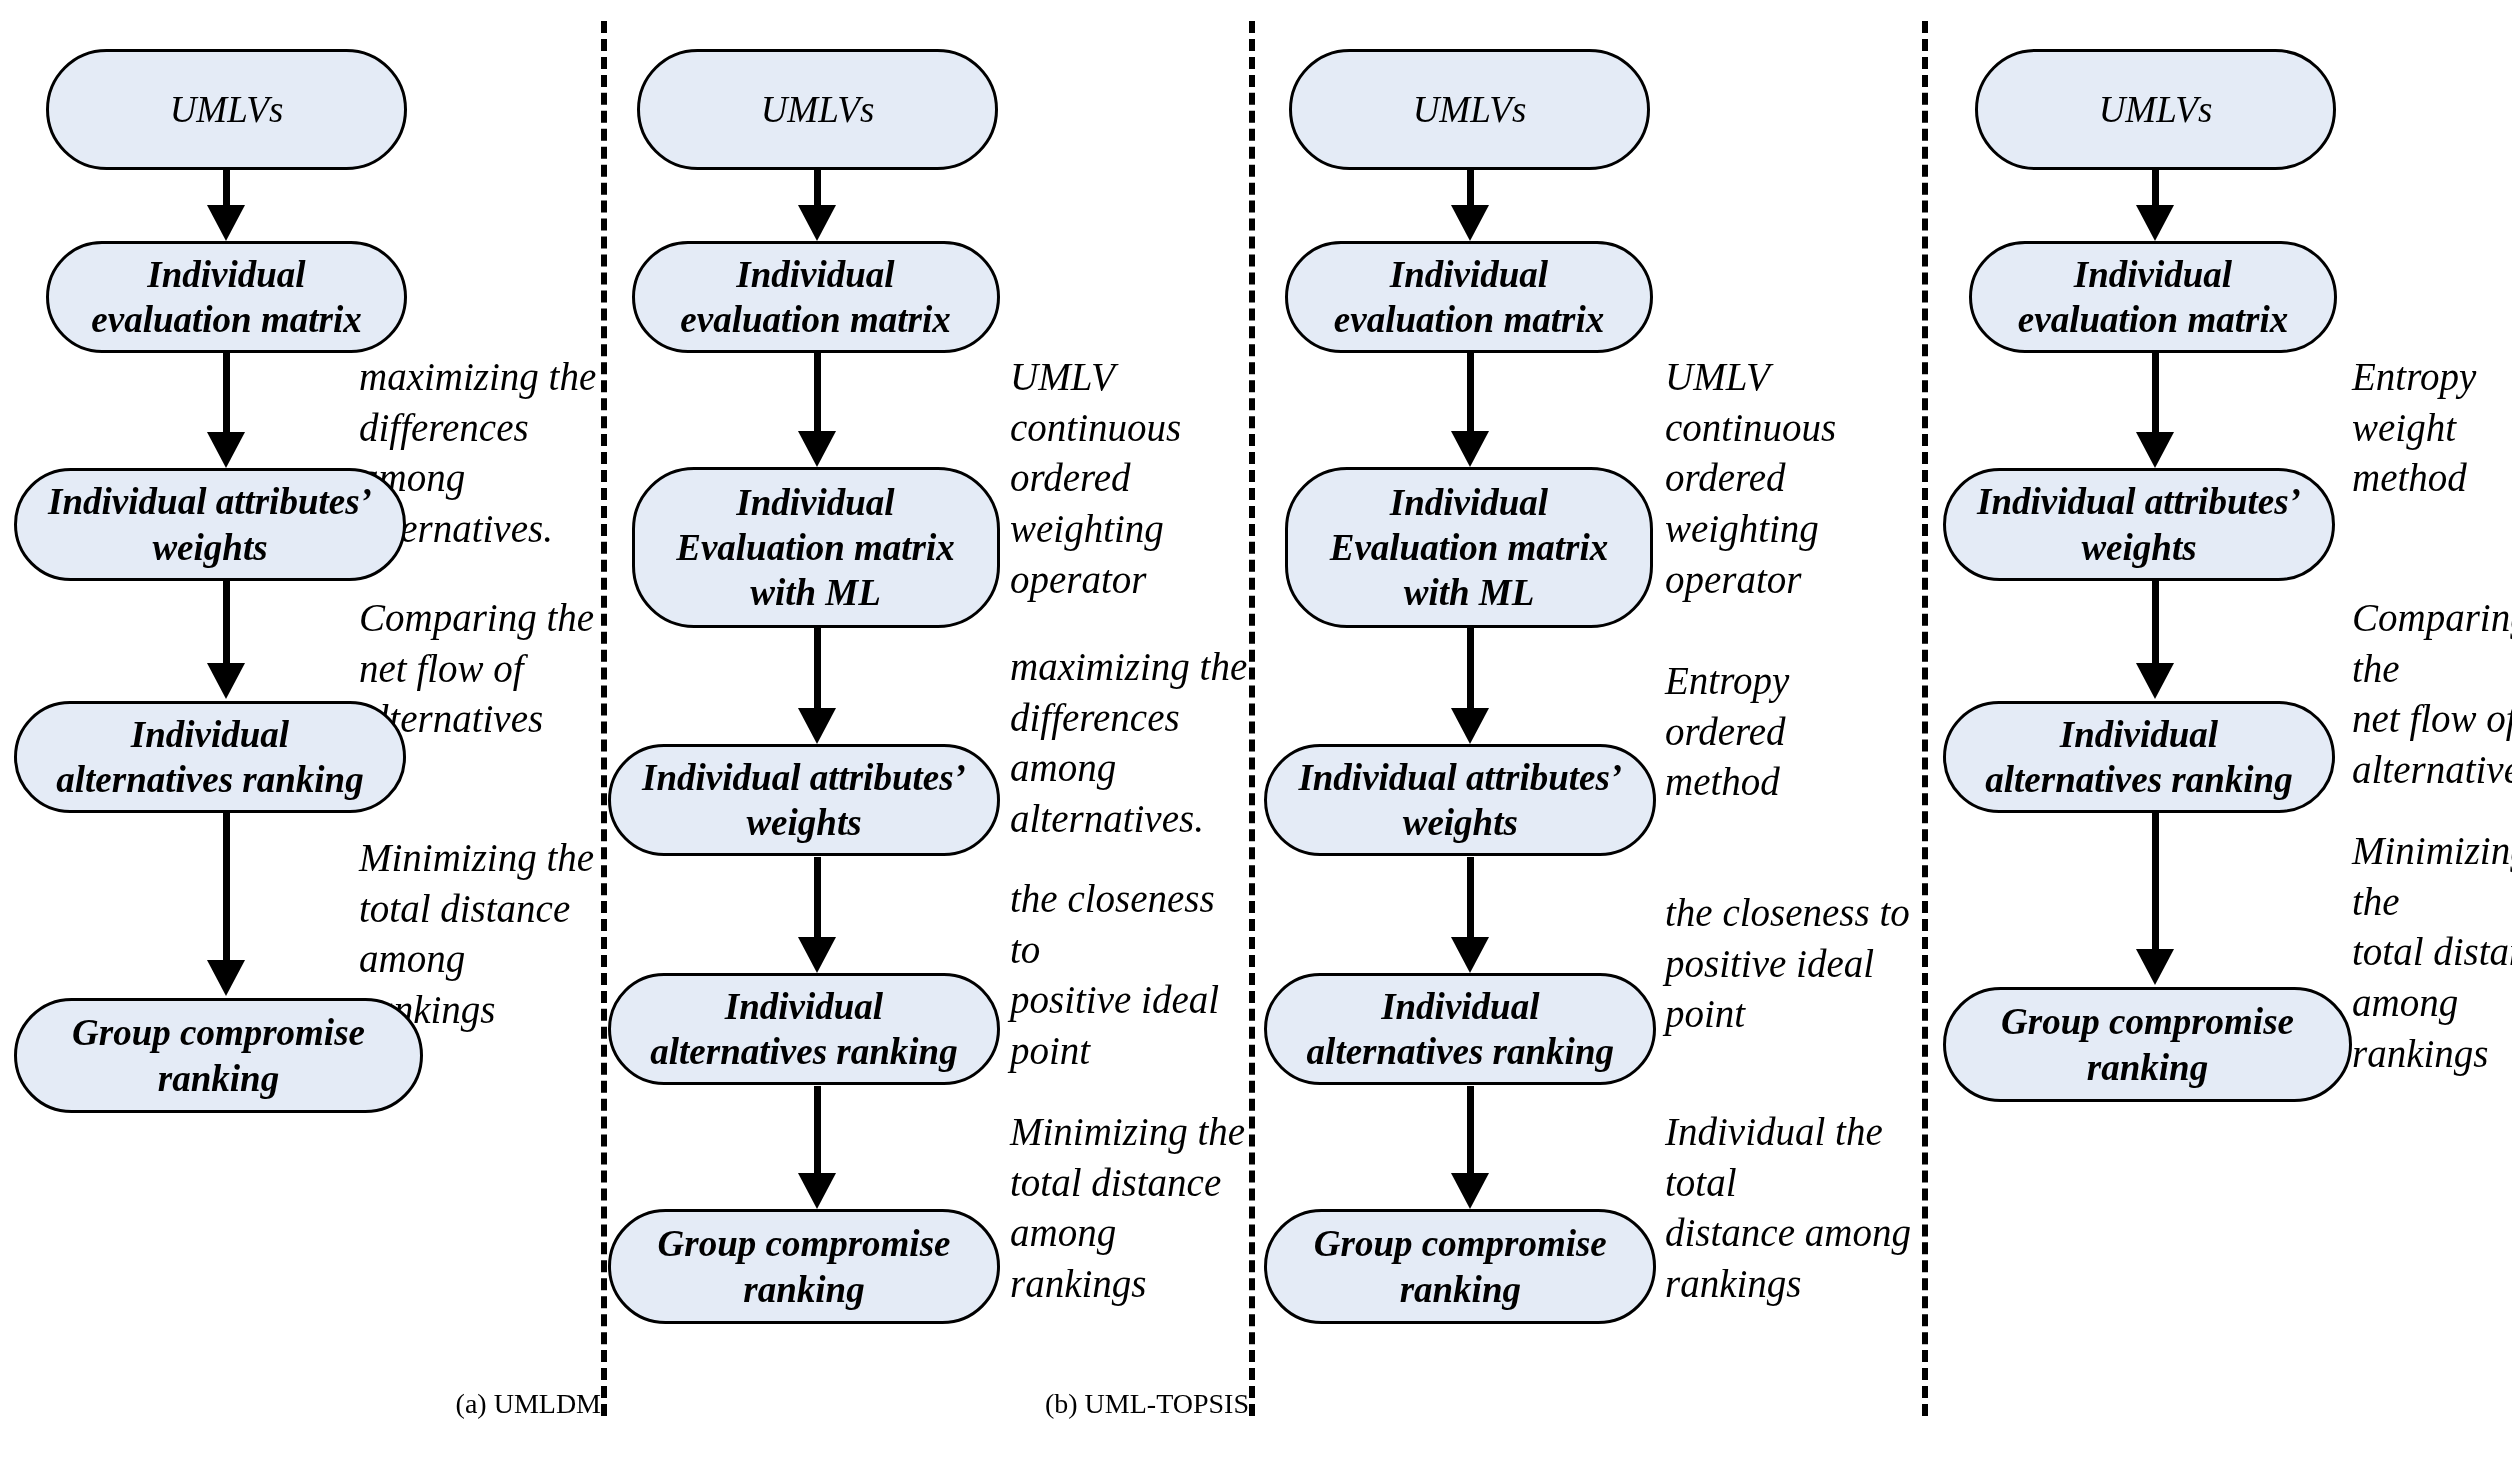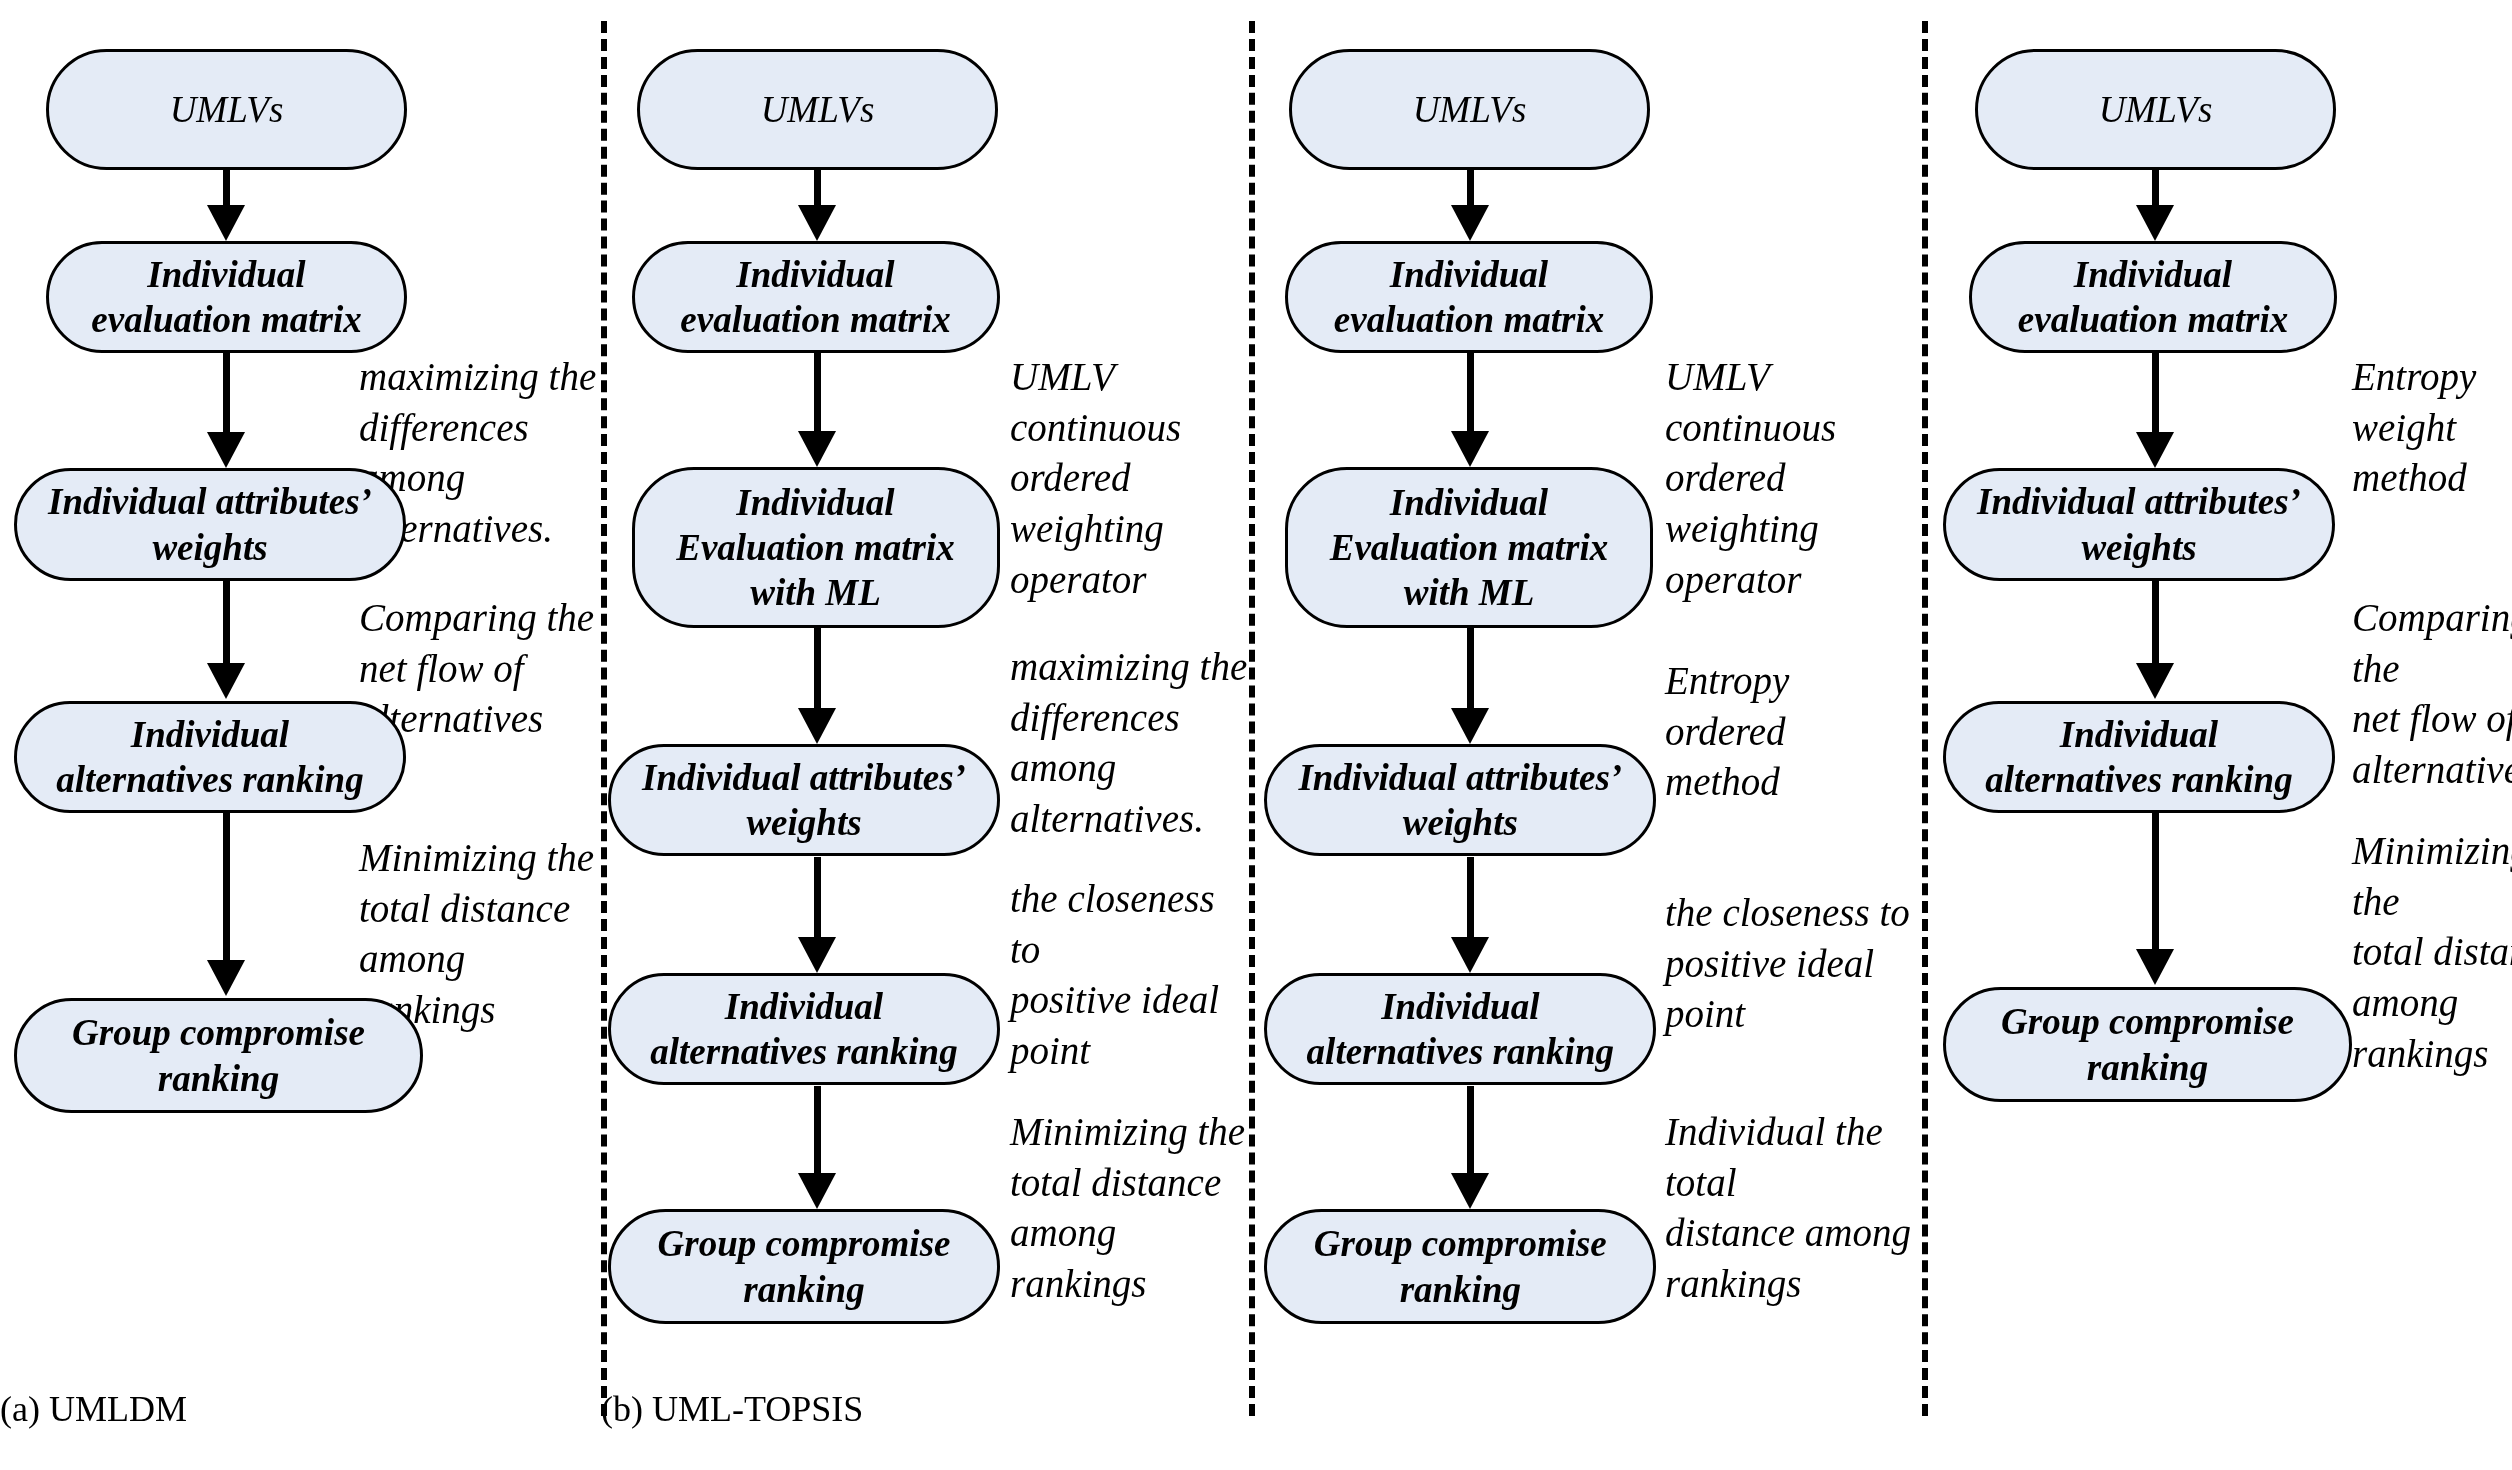--- a/index.html
+++ b/index.html
@@ -76,23 +76,23 @@
     font-size: 39px;
     line-height: 1.30;
     color: #000000;
     white-space: pre-line;
     text-align: left;
   }
 
   
   .caption {
     position: absolute;
-    font-size: 36px;
+    font-size: 28px;
     color: #000000;
-    text-align: left;
+    text-align: right;
     font-style: normal;
     white-space: nowrap;
   }
 </style>
 </head>
 <body>
 
 <div id="canvas">
 
   <div class="divider" style="left:601px; top:21px; height:1395px;"></div>

